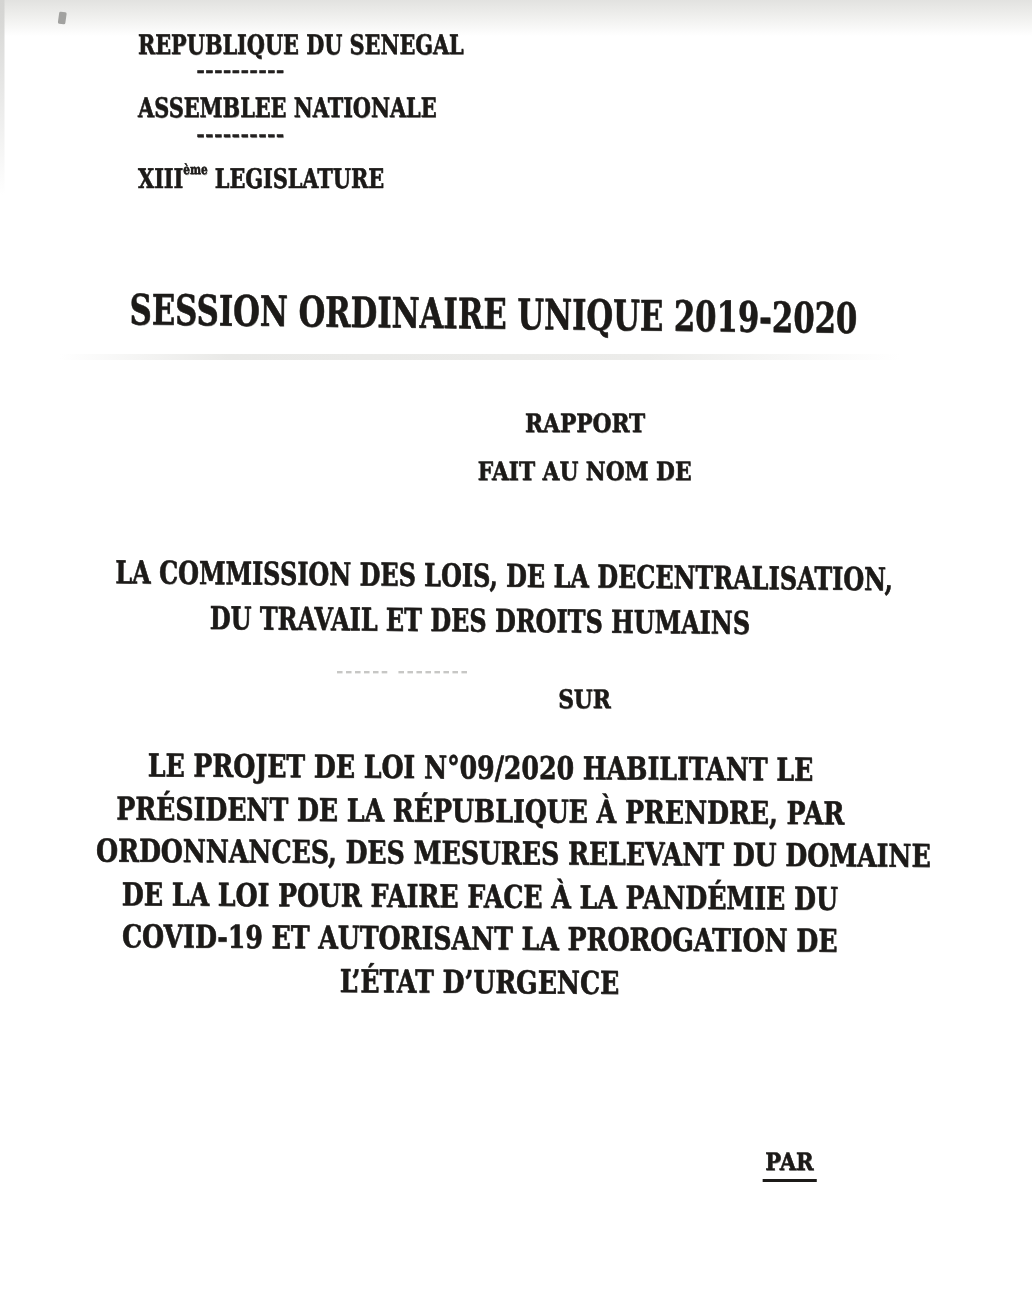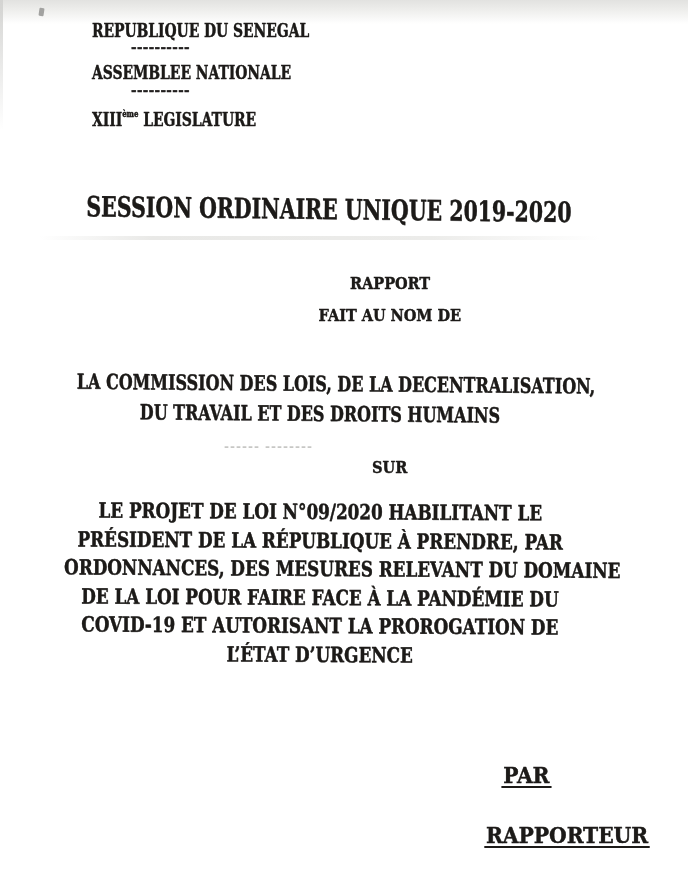--- a/index.html
+++ b/index.html
@@ -60,21 +60,21 @@
   }
   .faint-sep{
     position:absolute;left:224px;top:440px;width:120px;
     font-size:12px;letter-spacing:1px;color:#c7c7c5;white-space:nowrap;
   }
   .bill{
     top:498px;font-size:21px;line-height:28.5px;
     transform:scaleX(0.80) rotate(0.3deg);transform-origin:50% 50%;
   }
   
-  .sig{position:absolute;text-align:center;font-size:23px;line-height:20px;}
+  .sig{position:absolute;text-align:center;font-size:16px;line-height:20px;}
   .sig .t{display:inline-block;transform:scaleX(0.88);border-bottom:2px solid #1c1a18;padding:0 2px 1px 2px;}
   .sig-par{left:476px;top:765px;width:100px;}
   .sig-name{left:448px;top:792px;width:200px;}
   .sig-role{left:467px;top:825px;width:200px;}
 </style>
 </head>
 <body>
 
 <div class="page">
 
@@ -106,15 +106,14 @@
   <div class="col bill ink">
     <div>LE PROJET DE LOI N°09/2020 HABILITANT LE</div>
     <div>PRÉSIDENT DE LA RÉPUBLIQUE À PRENDRE, PAR</div>
     <div>ORDONNANCES, DES MESURES RELEVANT DU DOMAINE</div>
     <div>DE LA LOI POUR FAIRE FACE À LA PANDÉMIE DU</div>
     <div>COVID-19 ET AUTORISANT LA PROROGATION DE</div>
     <div>L’ÉTAT D’URGENCE</div>
   </div>
 
   <div class="sig sig-par"><span class="t ink">PAR</span></div>
-  <div class="sig sig-role"><span class="t ink">RAPPORTEUR</span></div>
 
 </div>
 
 </body></html>

